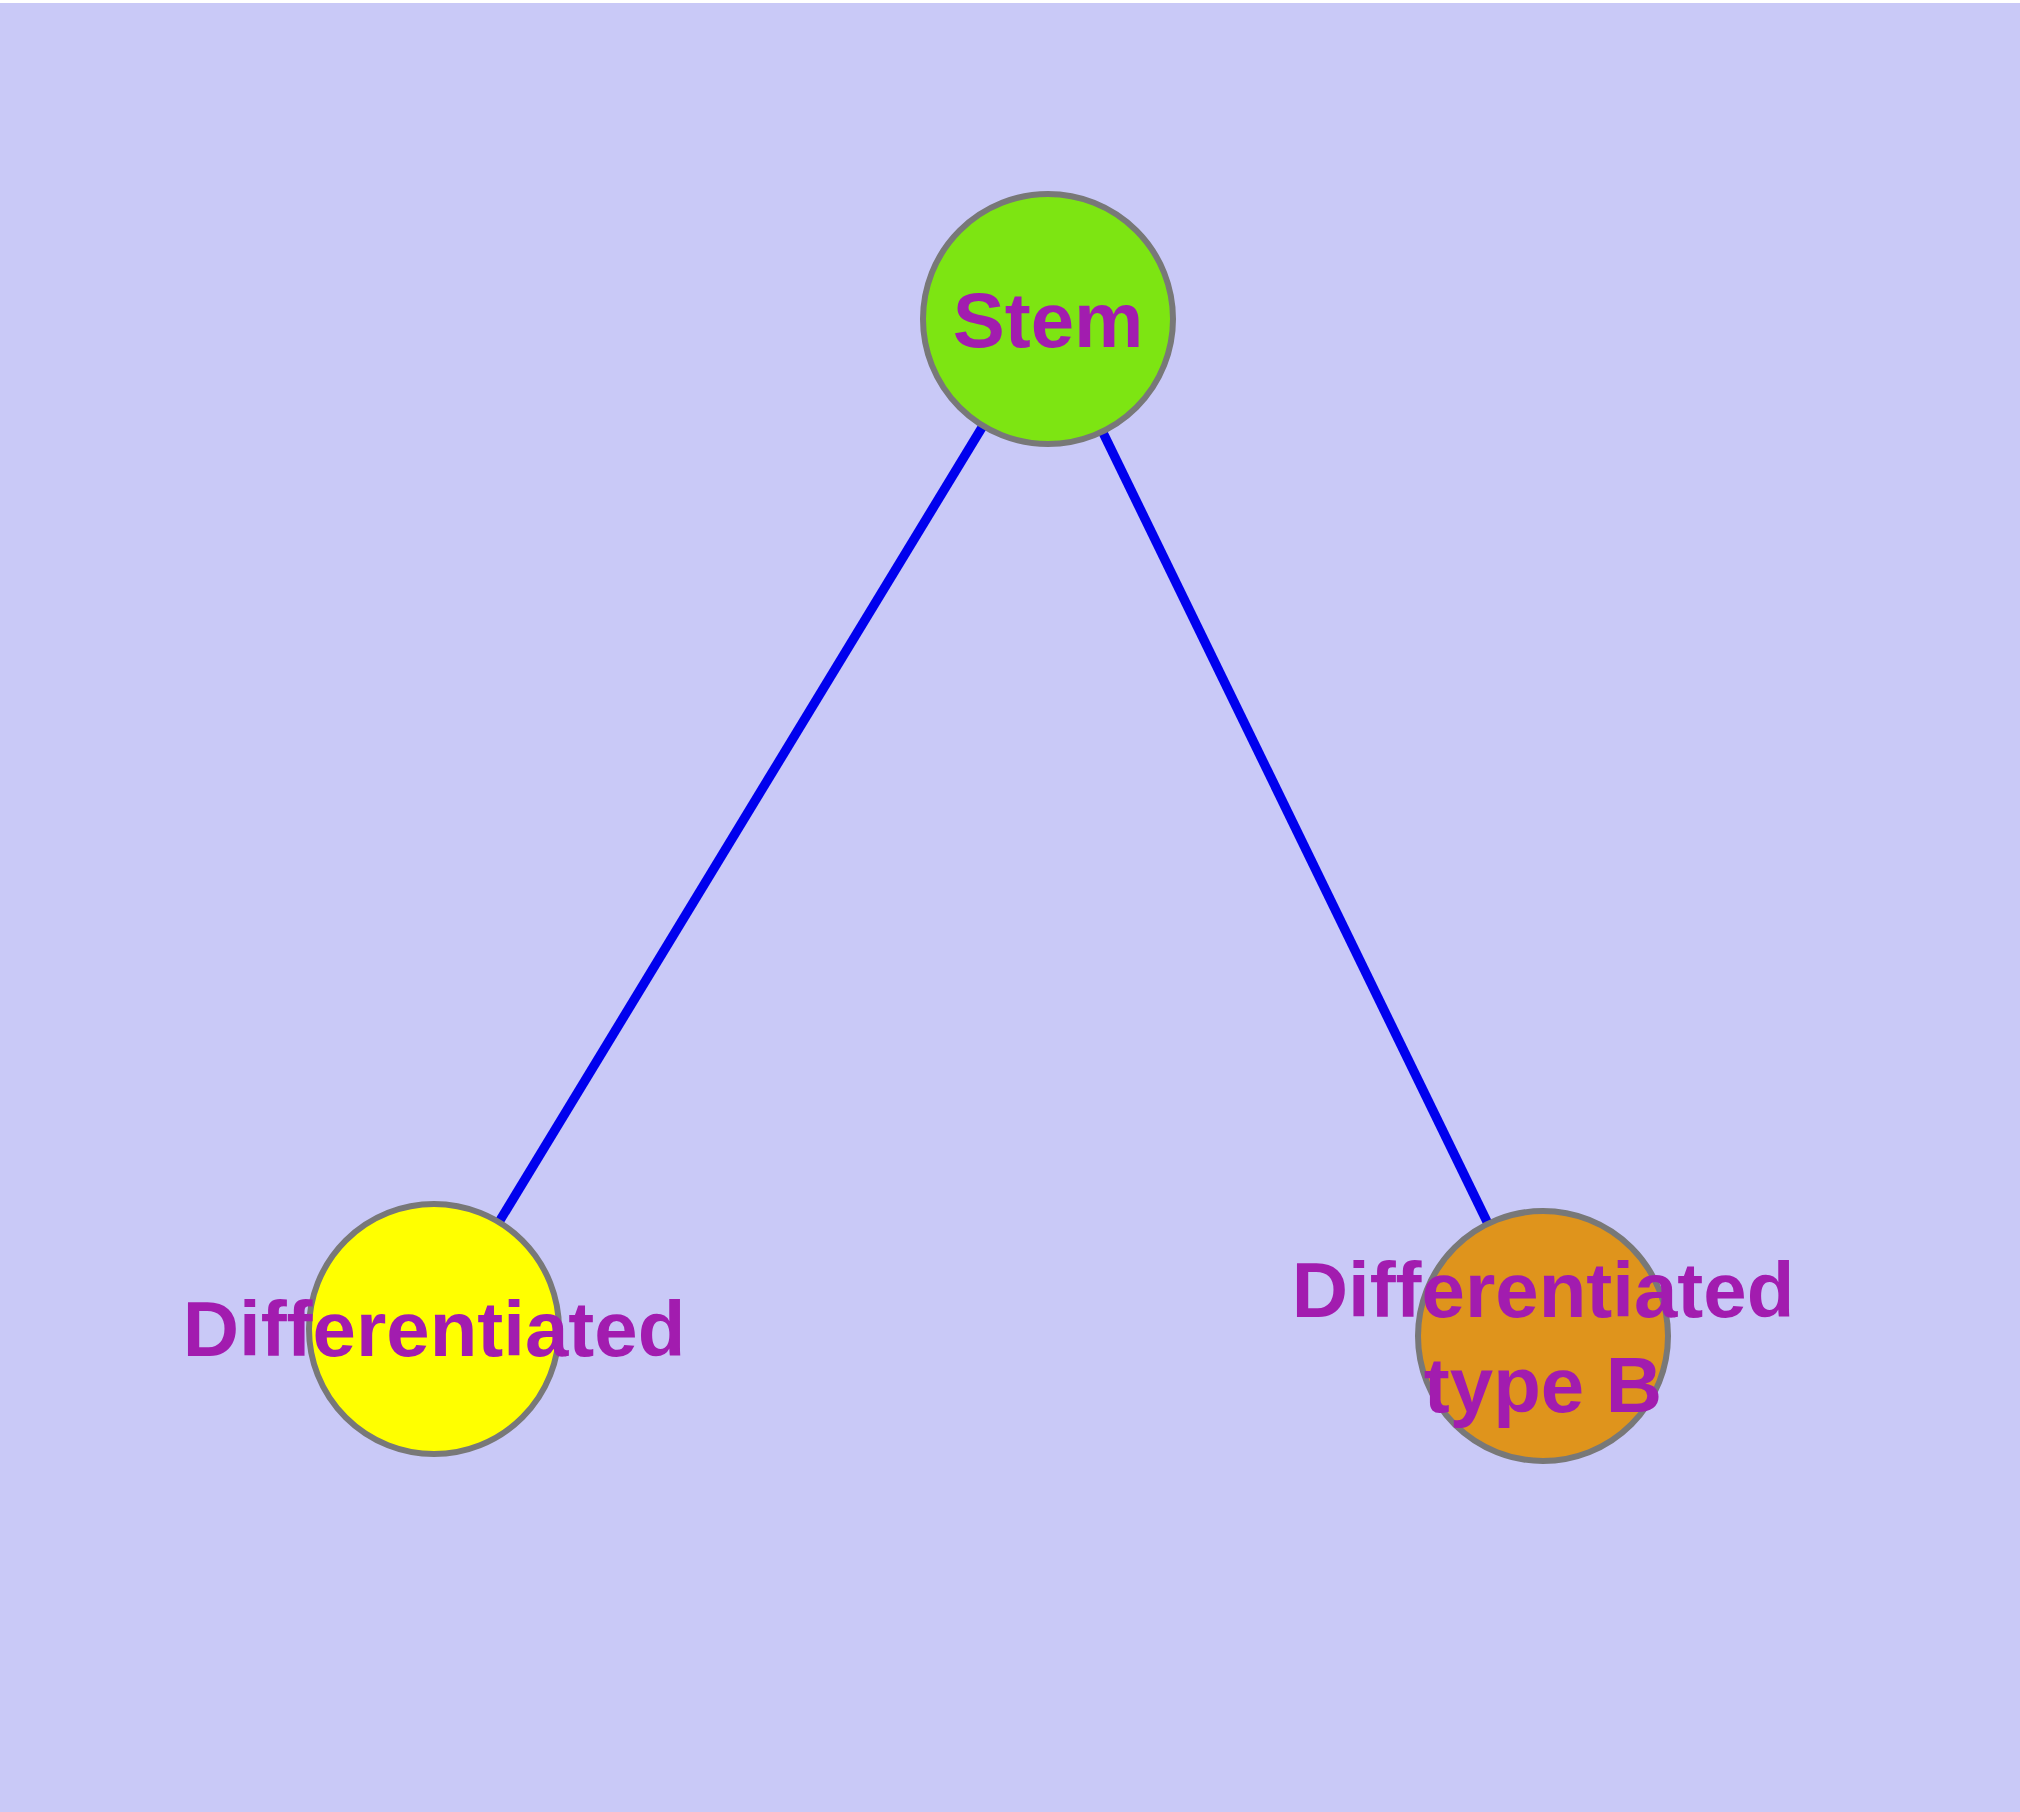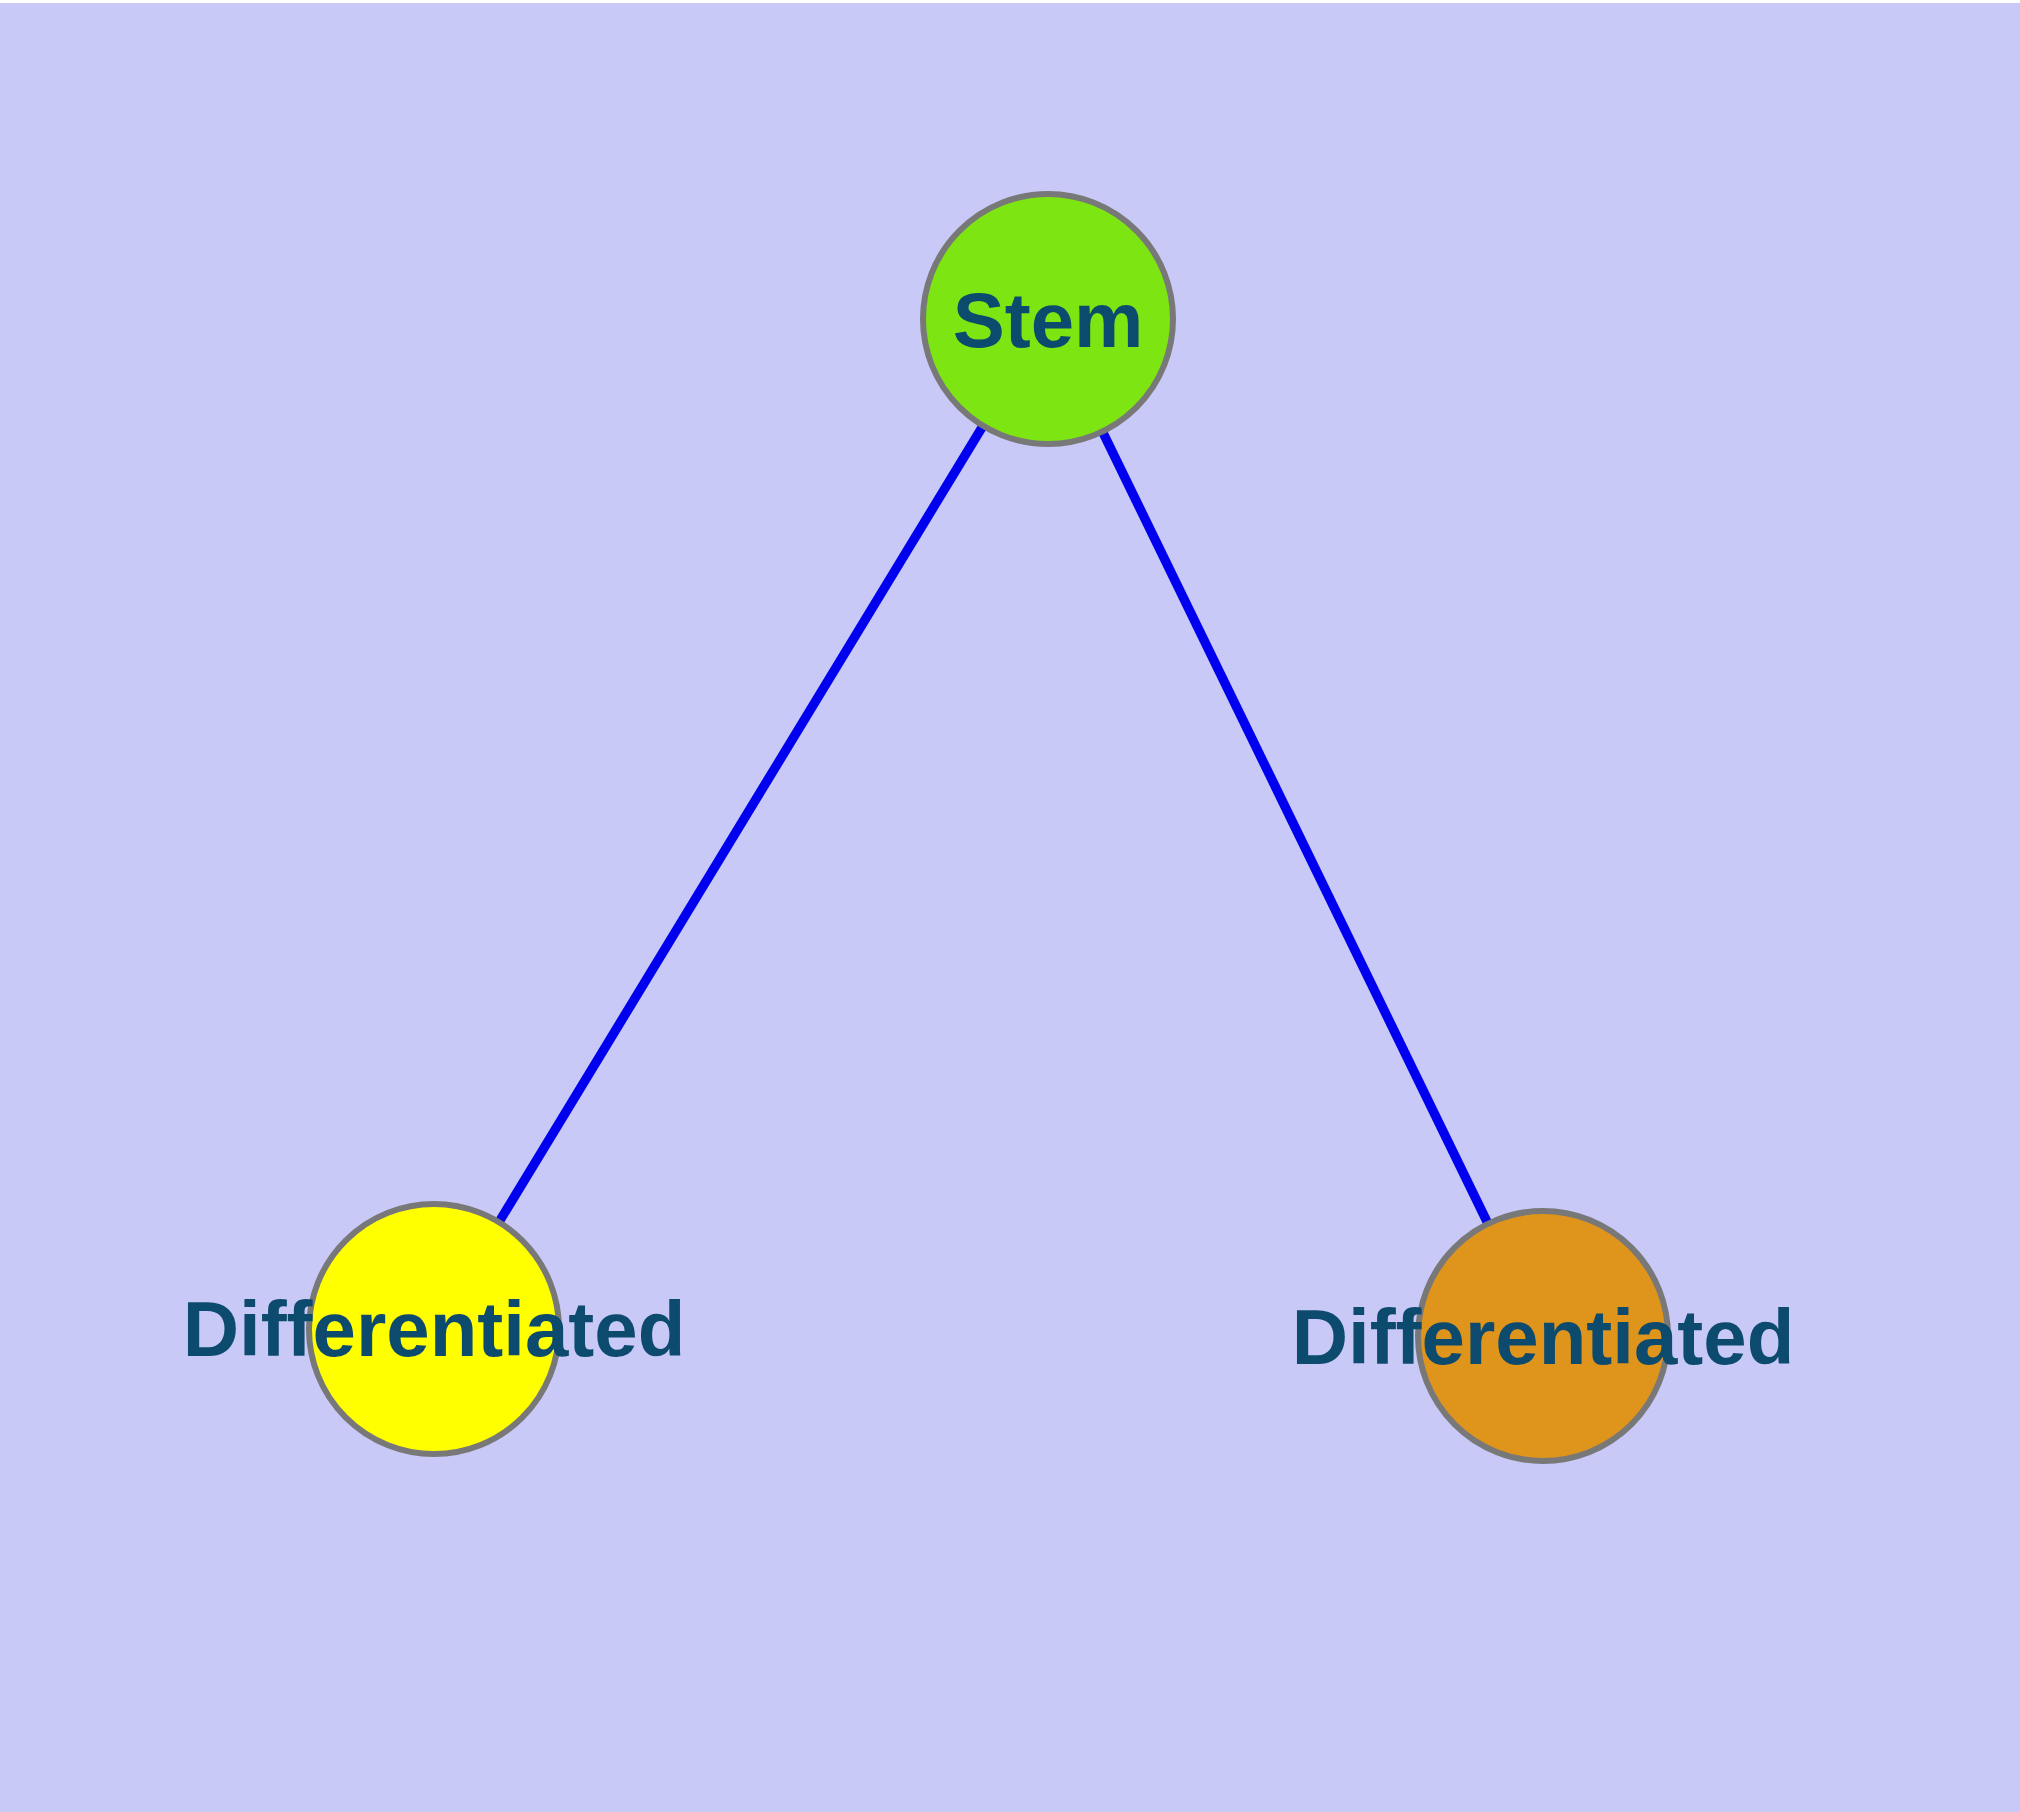--- a/index.html
+++ b/index.html
@@ -33,21 +33,21 @@
     border-radius: 50%;
     z-index: 2;
   }
   .node.stem   { left: 920px; top: 188px;  background: #7de512; }
   .node.type-a { left: 306px;  top: 1198px; background: #ffff00; }
   .node.type-b { left: 1415px; top: 1205px; background: #df941c; }
   .node-label {
     position: absolute;
     transform: translate(-50%, -50%);
     z-index: 3;
-    color: #0c4a6e;
+    color: #a21caf;
     font-weight: bold;
     font-size: 78px;
     line-height: 1.22;
     text-align: center;
     white-space: nowrap;
     letter-spacing: 0;
   }
   .node-label.stem   { left: 1048px; top: 318px; }
   .node-label.type-a { left: 434px;  top: 1327px; }
   .node-label.type-b { left: 1543px; top: 1335px; }
@@ -69,16 +69,17 @@
   <div class="node-label stem">
     <div>Stem</div>
   </div>
 
   <div class="node-label type-a">
     <div>Differentiated</div>
   </div>
 
   <div class="node-label type-b">
     <div>Differentiated</div>
+    <div>type B</div>
   </div>
 
 </div>
 
 
 </body></html>

